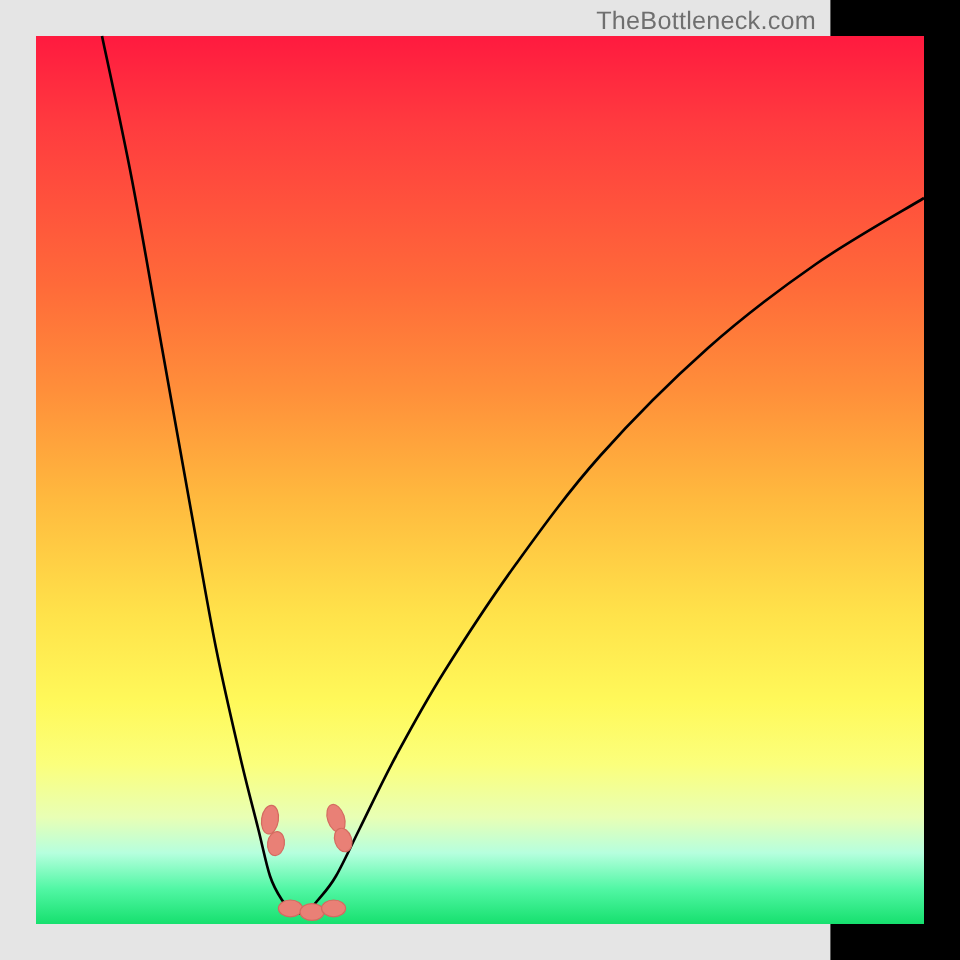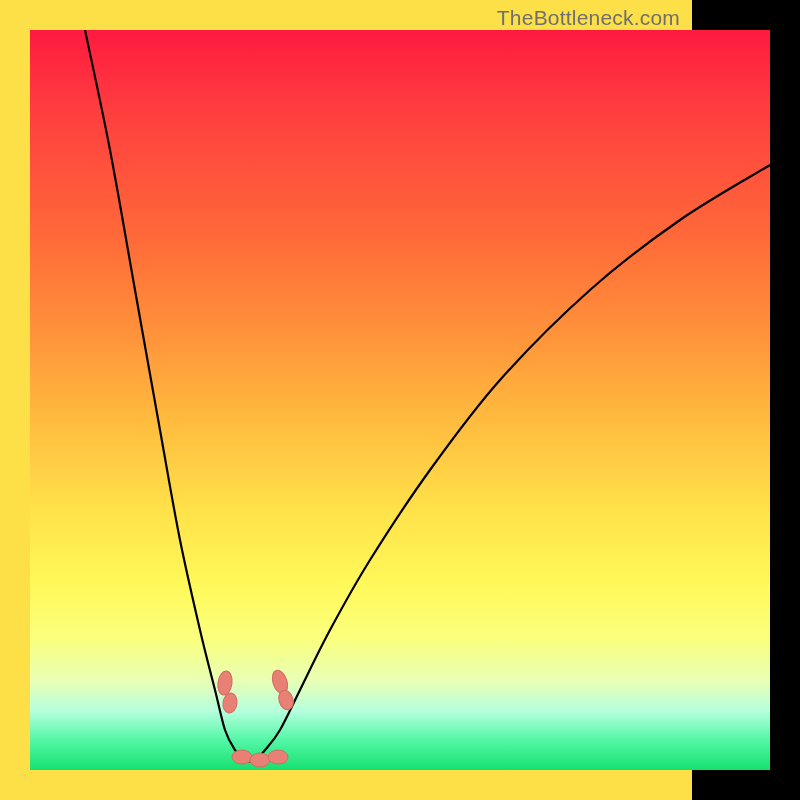--- a/index.html
+++ b/index.html
@@ -10,21 +10,21 @@
     background: #000;
     overflow: hidden;
     font-family: Arial, Helvetica, sans-serif;
   }
   .frame {
     position: absolute;
     left: 0;
     top: 0;
     width: 692px;
     height: 800px;
-    background: #fde047;
+    background: #e5e5e5;
   }
   .plot {
     position: absolute;
     left: 30px;
     top: 30px;
     width: 740px;
     height: 740px;
     background: linear-gradient(to bottom,
       #ff1a3f 0%,
       #ff3b3f 10%,

